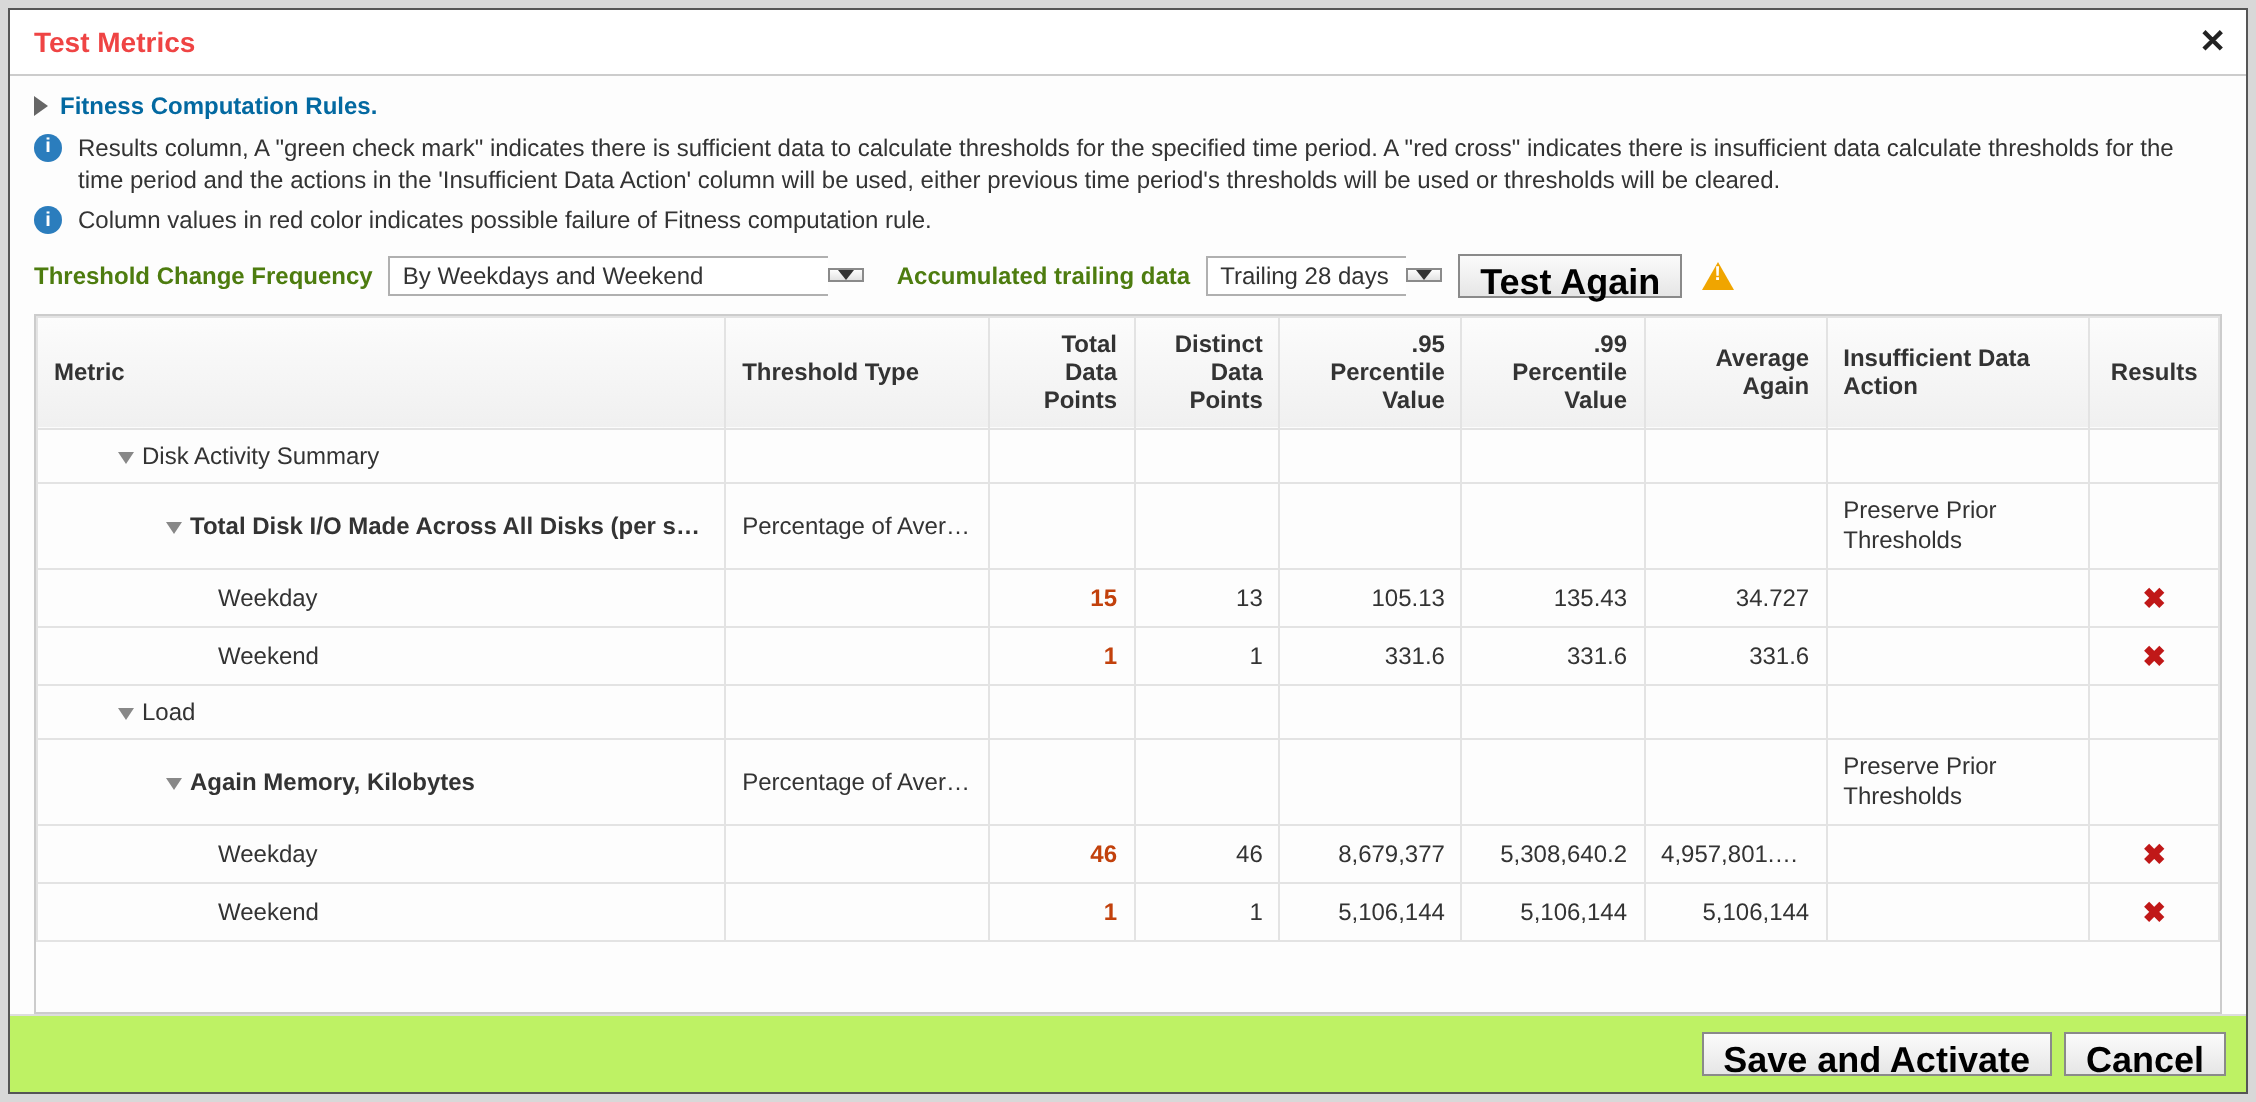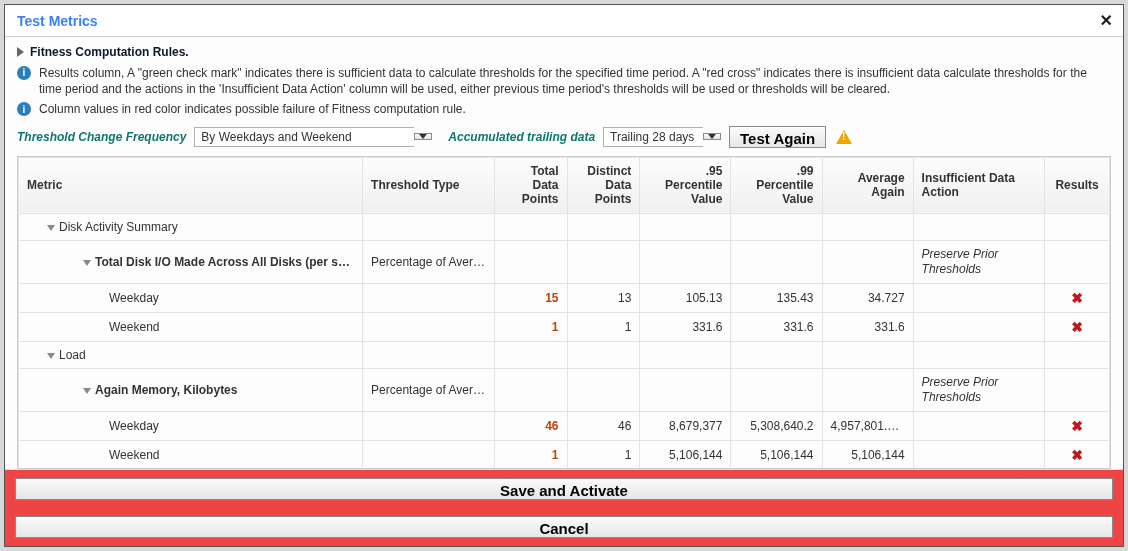--- a/index.html
+++ b/index.html
@@ -22,41 +22,41 @@
   .titlebar {
     display: flex;
     align-items: center;
     justify-content: space-between;
     padding: 6px 10px 6px 12px;
     border-bottom: 1px solid #ccc;
   }
   .titlebar .title {
     font-weight: bold;
     font-size: 14px;
-    color: #3b82f6;
+    color: #ef4444;
   }
   .close-x {
     font-size: 16px;
     font-weight: bold;
     cursor: pointer;
     color: #222;
   }
   .body {
     flex: 1;
     padding: 8px 12px 0 12px;
     overflow: hidden;
     display: flex;
     flex-direction: column;
     background: #fdfdfd;
   }
   .fitness-row {
     display: flex;
     align-items: center;
     gap: 6px;
-    color: #0f172a;
+    color: #0369a1;
     font-weight: bold;
     margin-bottom: 6px;
   }
   .tri-right {
     width: 0; height: 0;
     border-top: 5px solid transparent;
     border-bottom: 5px solid transparent;
     border-left: 7px solid #666;
     display: inline-block;
   }
@@ -82,22 +82,21 @@
   }
   .controls-row {
     display: flex;
     align-items: center;
     gap: 8px;
     margin: 4px 0 8px 0;
     flex-wrap: wrap;
   }
   .ctrl-label {
     font-weight: bold;
-    color: #0f766e;
-    font-style: italic;
+    color: #4d7c0f;
   }
   .select-wrap {
     display: flex;
     align-items: center;
     height: 20px;
   }
   .select-input {
     border: 1px solid #b0b0b0;
     border-right: none;
     padding: 2px 6px;
@@ -115,21 +114,21 @@
     cursor: pointer;
   }
   .select-btn .caret {
     width:0;height:0;border-left:4px solid transparent;border-right:4px solid transparent;border-top:5px solid #333;
   }
   .select-small .select-input { min-width: 100px; }
   .btn {
     border: 1px solid #8a8a8a;
     background: linear-gradient(#fbfbfb,#e6e6e6);
     padding: 3px 10px;
-    font-size: 15px;
+    font-size: 18px;
     font-weight: bold;
     cursor: pointer;
     height: 22px;
   }
   .warn-icon {
     width: 0; height: 0;
     border-left: 8px solid transparent;
     border-right: 8px solid transparent;
     border-bottom: 14px solid #f0a500;
     position: relative;
@@ -177,38 +176,37 @@
   .col-num    { width: 72px; }
   .col-num2   { width: 90px; }
   .col-action { width: 130px; }
   .col-res    { width: 64px; }
   .tree-toggle {
     width:0;height:0;
     border-left:4px solid transparent;border-right:4px solid transparent;border-top:6px solid #888;
     display:inline-block;margin-right:4px;vertical-align:middle;
   }
   .ind0 { padding-left: 8px; }
-  .ind1 { padding-left: 28px; }
+  .ind1 { padding-left: 40px; }
   .ind2 { padding-left: 64px; font-weight: bold; }
   .ind3 { padding-left: 90px; }
   .red { color: #c2410c; font-weight: bold; }
   .red-x {
     color: #c01818;
     font-weight: bold;
     font-size: 14px;
   }
-  td.wrap { white-space: normal; line-height: 1.25; font-style: italic; }
+  td.wrap { white-space: normal; line-height: 1.25; }
   .footer {
     display: flex;
     justify-content: flex-end;
-    gap: 16px;
+    gap: 6px;
     padding: 8px 10px;
     border-top: 1px solid #ddd;
-    background: #ef4444;
-    flex-direction: column;
+    background: #bef264;
   }
 </style>
 </head>
 <body>
 
 <div class="dialog">
 
   <div class="titlebar">
     <span class="title">Test Metrics</span>
     <span class="close-x">✕</span>

